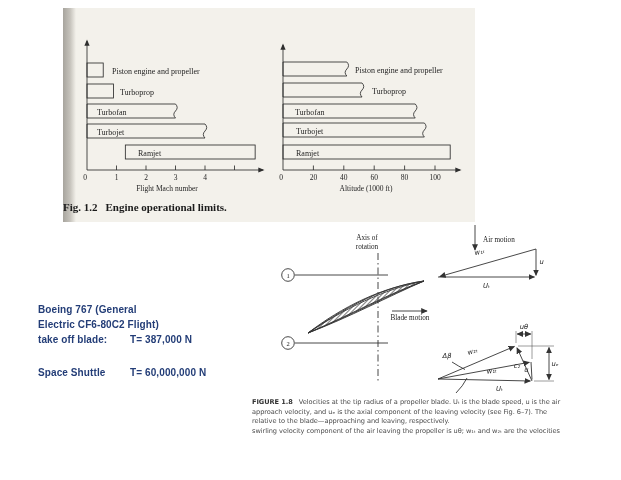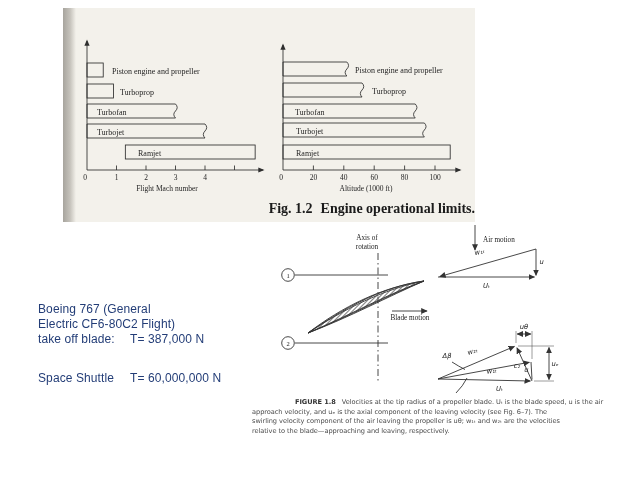--- a/index.html
+++ b/index.html
@@ -7,43 +7,43 @@
         font-family:"Liberation Sans",sans-serif;}
   
   .scan12{position:absolute;left:63px;top:8px;width:412px;height:214px;background:#f3f1eb;}
   .scan-edge{position:absolute;left:0;top:0;width:13px;height:100%;
              background:linear-gradient(90deg,#a7a49d 0%,#c6c3bc 55%,#f3f1eb 100%);}
   .scan12 svg{position:absolute;left:0;top:0;}
   .k{fill:none;stroke:#2e2e2e;stroke-width:0.85;}
   .f{fill:#2e2e2e;stroke:none;}
   text.ct{font:7.5px "Liberation Serif",serif;fill:#1f1f1f;}
   text.cl{font:8px "Liberation Serif",serif;fill:#1f1f1f;}
-  .fig12cap{position:absolute;left:0;top:193px;width:100%;text-align:right;
-            font-family:"Liberation Serif",serif;font-weight:bold;font-size:14px;color:#1b1b1b;}
+  .fig12cap{position:absolute;left:0;top:193px;width:100%;text-align:left;
+            font-family:"Liberation Serif",serif;font-weight:bold;font-size:11px;color:#1b1b1b;}
   .fig12cap .t{margin-left:8px;}
   
-  .thrust{position:absolute;left:38px;top:302px;font-weight:normal;font-size:12px;
+  .thrust{position:absolute;left:38px;top:302px;font-weight:bold;font-size:10px;
           line-height:15px;letter-spacing:0.1px;}
   .trow{display:flex;}
   .tlabel{width:92px;flex:0 0 92px;}
-  .gap{margin-top:24px;}
+  .gap{margin-top:18px;}
   
   .fig18{position:absolute;left:240px;top:215px;}
   .fig18 .ln{fill:none;stroke:#333;stroke-width:0.9;}
   .fig18 .thin{fill:none;stroke:#4a4a4a;stroke-width:0.55;}
   .fig18 .dd{stroke-dasharray:7 3 1.5 3;}
   .fig18 text{fill:#222;}
   .dt{font:7.2px "Liberation Serif",serif;}
   .st{font:6.5px "Liberation Serif",serif;}
   .dl{font:italic 6.8px "DejaVu Sans",sans-serif;}
   
   .cap18{position:absolute;left:252px;top:398px;width:364px;
          font-family:"DejaVu Sans",sans-serif;font-size:6.6px;line-height:9.6px;
          color:#4b4b4b;letter-spacing:-0.05px;}
-  .capb{font-weight:bold;color:#333;margin-right:6px;margin-left:43px;}
+  .capb{font-weight:bold;color:#333;margin-right:6px;}
 </style>
 </head>
 <body>
 
 <div class="page">
 
   <div class="scan12">
     <div class="scan-edge"></div>
     <svg width="412" height="214" viewBox="0 0 412 214">
       <g id="chart0">
@@ -187,17 +187,17 @@
     <text class="dl" x="277" y="153" text-anchor="middle">c₂</text>
     <text class="dl" x="286.5" y="157" text-anchor="middle">u</text>
     <text class="dl" x="311.5" y="151">uₑ</text>
     <text class="dl" x="284" y="114" text-anchor="middle">uθ</text>
     <text class="dl" x="256" y="175.5">Uₜ</text>
   </svg>
 
   <div class="cap18">
     <div><span class="capb">FIGURE 1.8</span><span>Velocities at the tip radius of a propeller blade. Uₜ is the blade speed, u is the air</span></div>
     <div>approach velocity, and uₑ is the axial component of the leaving velocity (see Fig. 6–7). The</div>
+    <div>relative to the blade—approaching and leaving, respectively.</div>
     <div>swirling velocity component of the air leaving the propeller is uθ; w₁ₜ and w₂ₜ are the velocities</div>
-    <div>relative to the blade—approaching and leaving, respectively.</div>
   </div>
 
 </div>
 
 </body></html>

